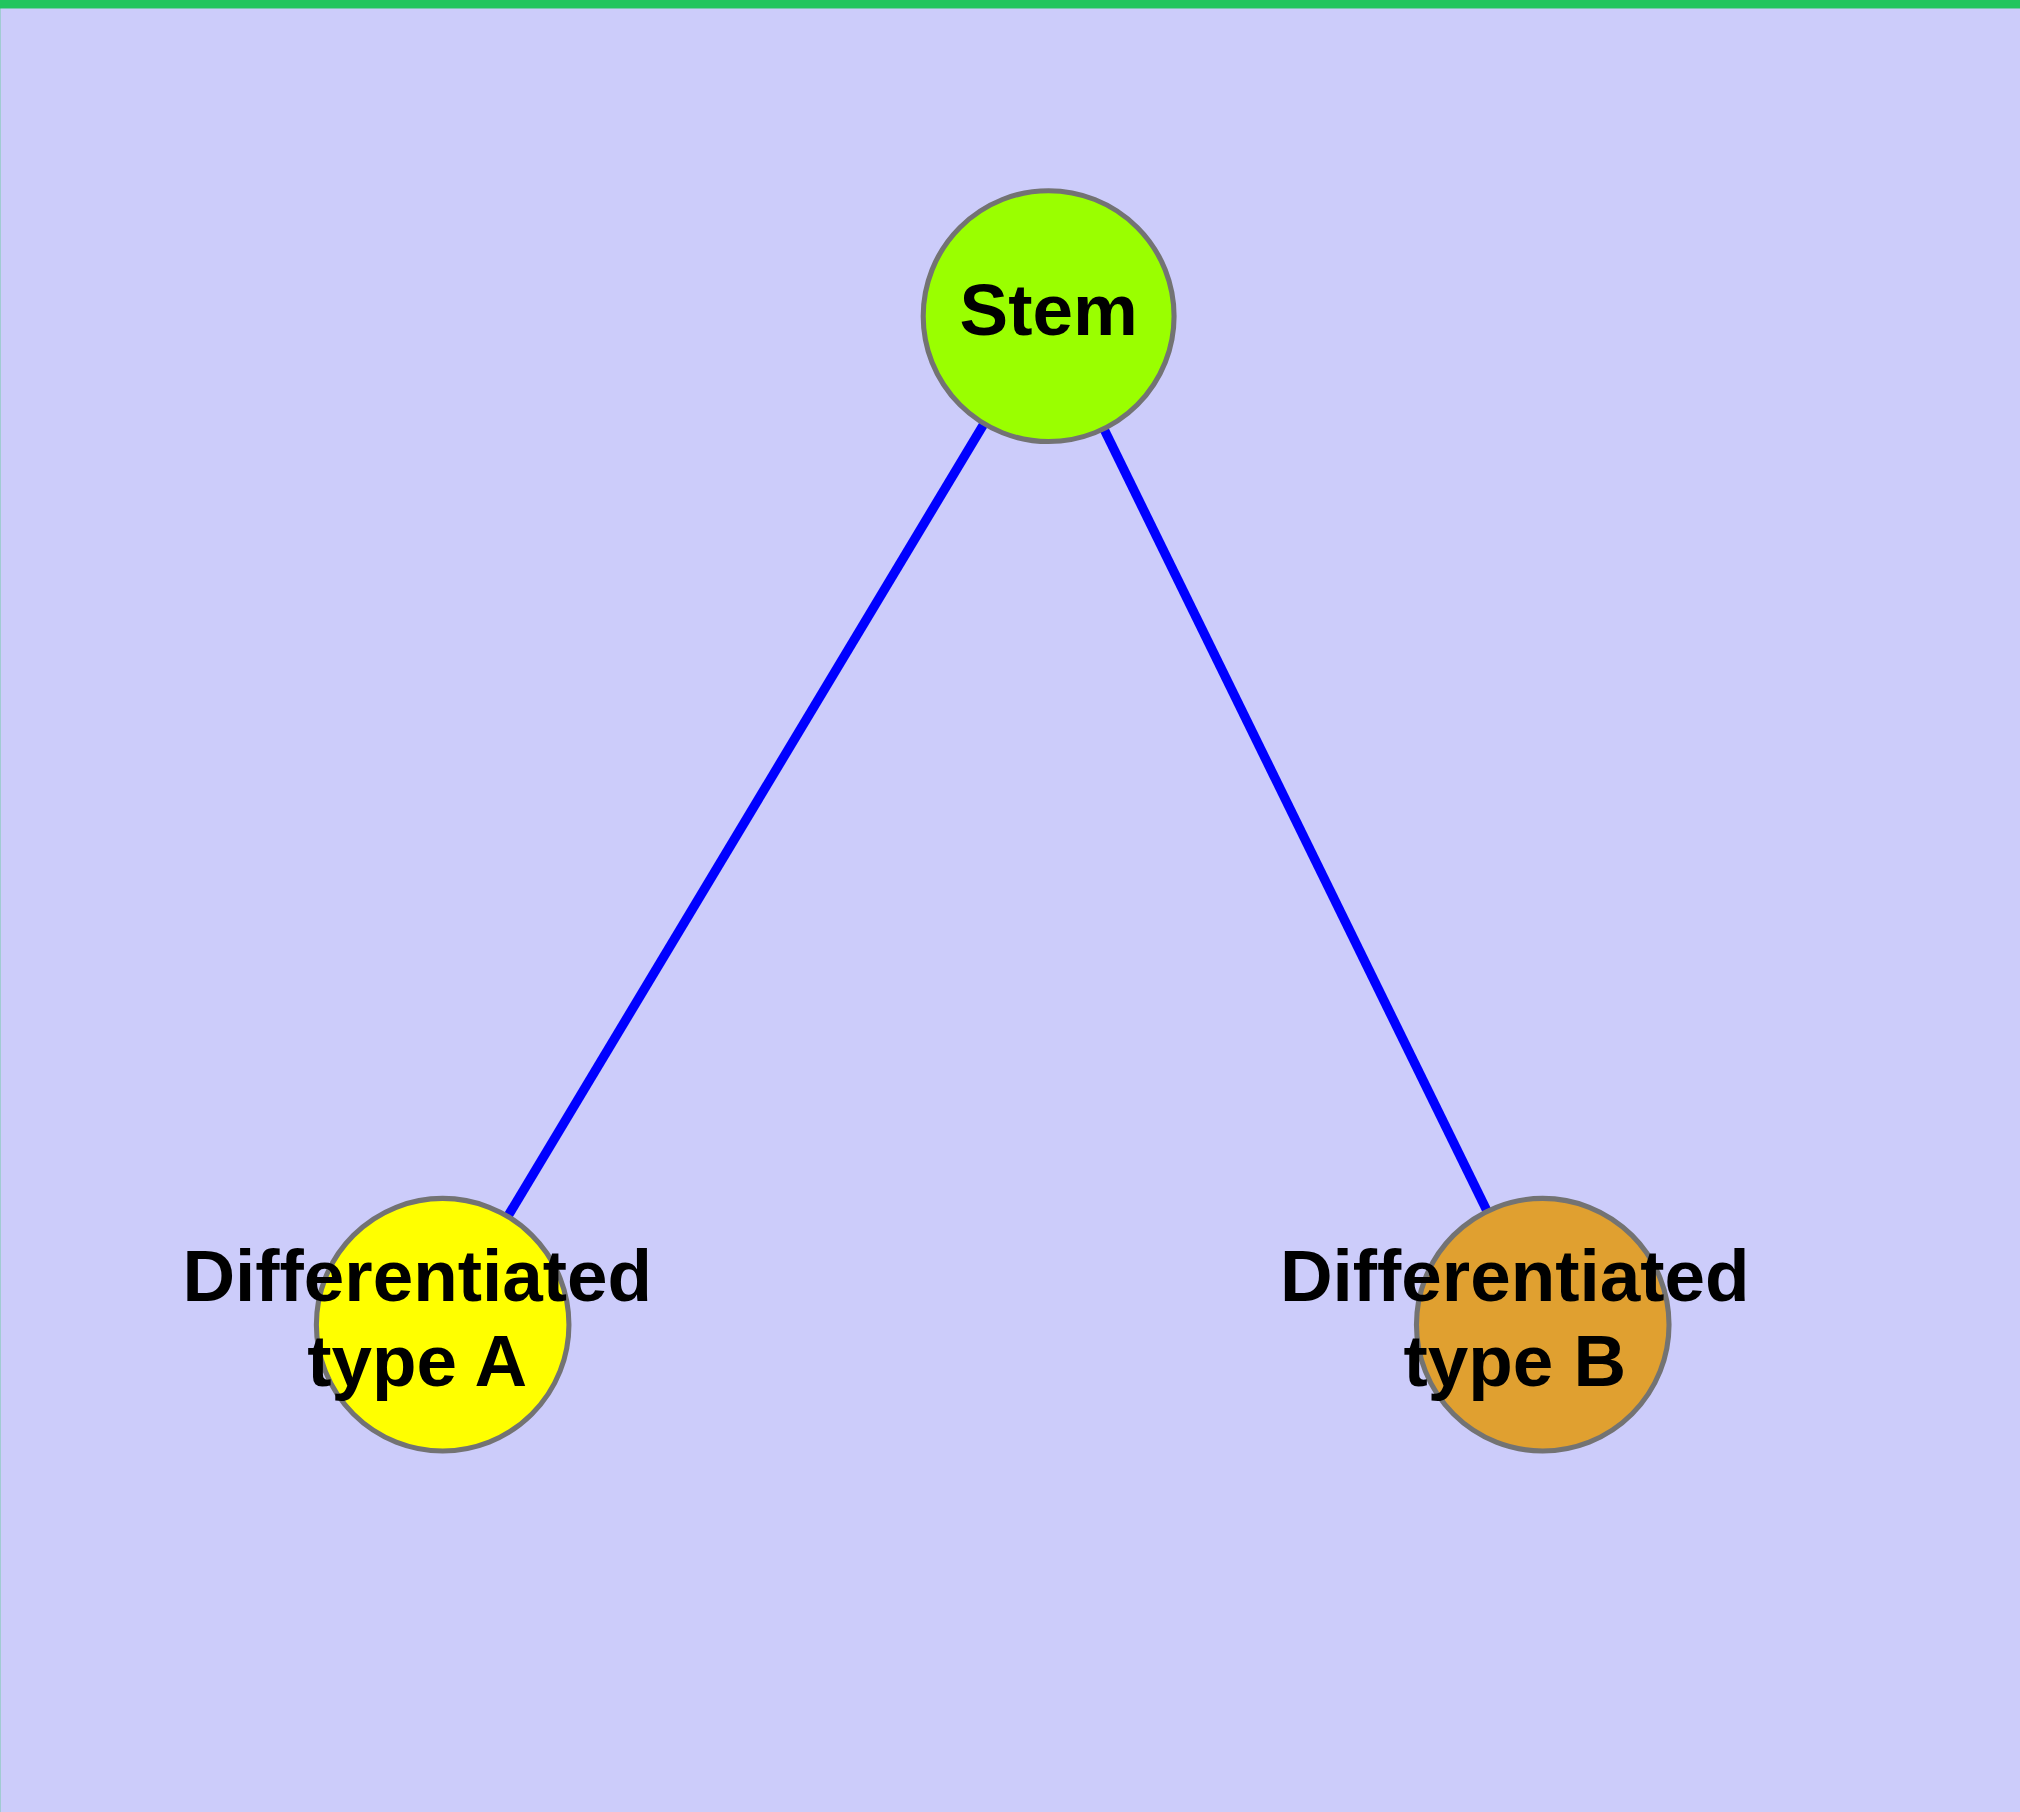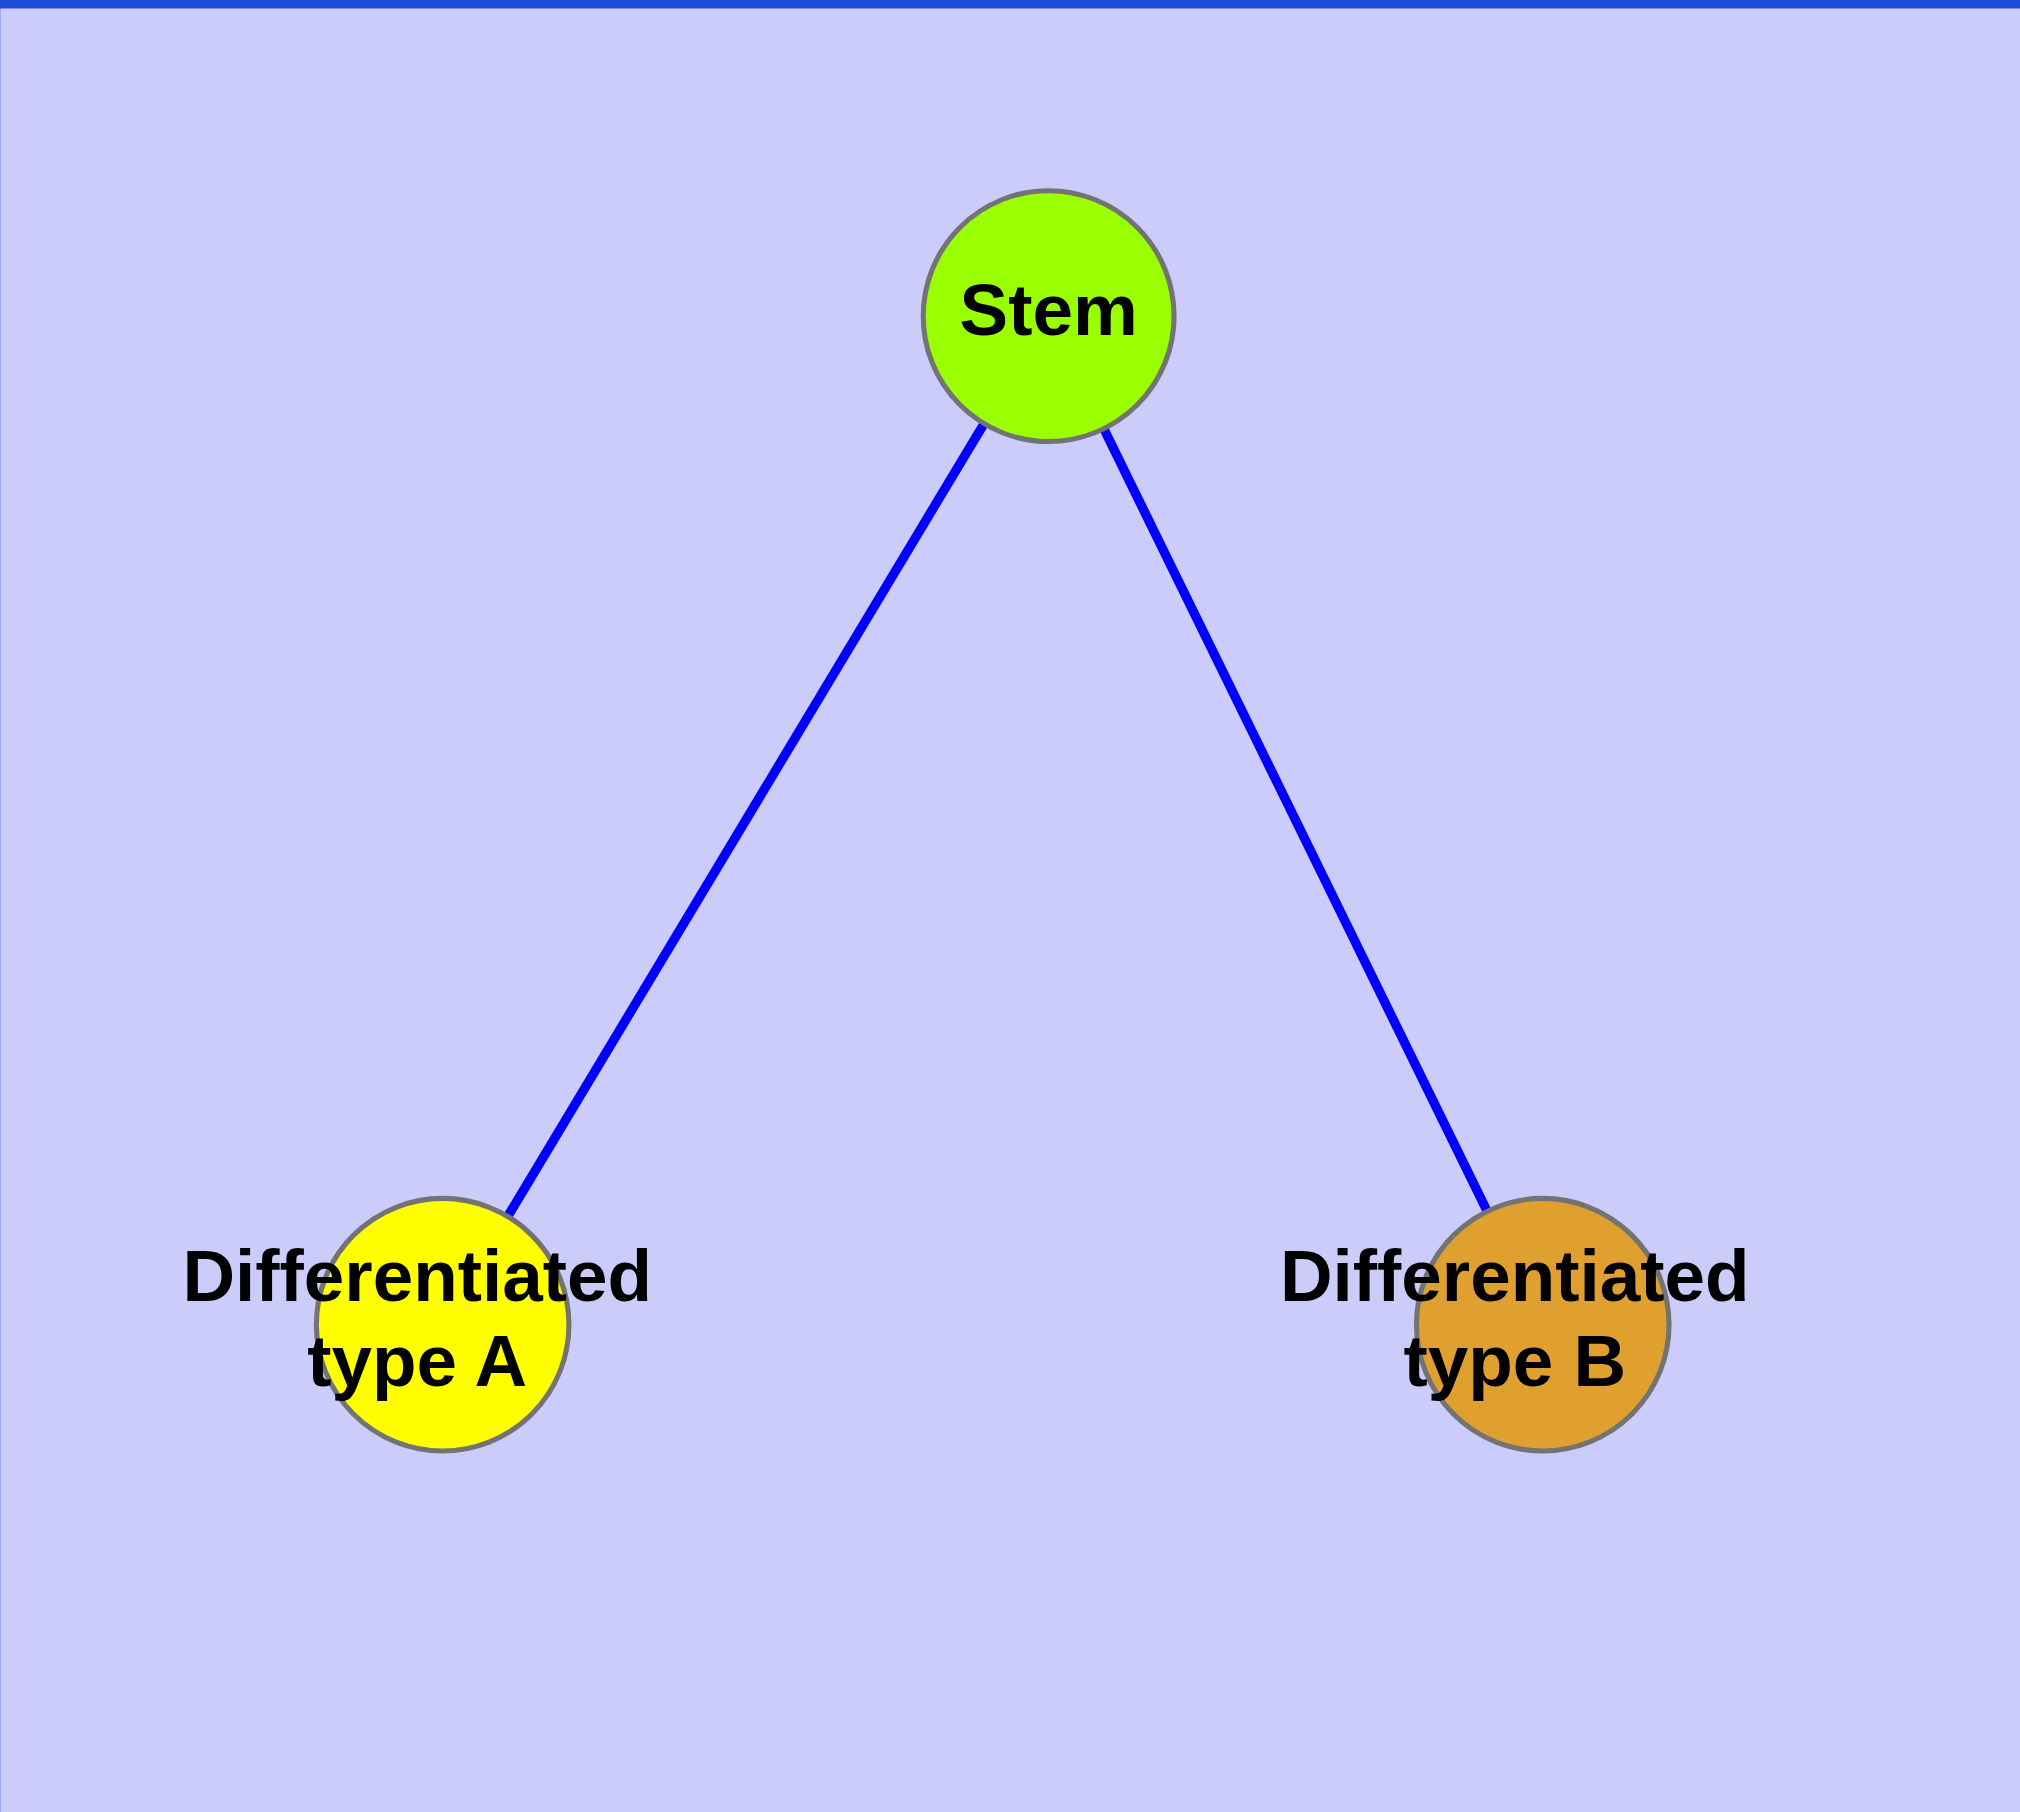--- a/index.html
+++ b/index.html
@@ -28,21 +28,21 @@
     font-family: "Liberation Sans", sans-serif;
     font-weight: bold;
     fill: #000000;
     text-anchor: middle;
     dominant-baseline: middle;
   }
 </style>
 </head>
 <body>
 
-<div id="canvas" style="background: #1d4ed8;">
+<div id="canvas" style="background: #22c55e;">
   <svg id="graph-svg" viewBox="0 0 2384 2138" xmlns="http://www.w3.org/2000/svg">
     <rect id="bg-rect" x="0" y="10" width="2384" height="2128" fill="#ccccfa"></rect>
     <g id="edges-layer">
         <line x1="1159.746204888238" y1="501.57624640978565" x2="599.768820412507" y2="1433.5665786141492" stroke="#0000ff" stroke-width="11" stroke-linecap="butt"></line>
         <line x1="1302.9931590559177" y1="507.70301762700177" x2="1753.5668865503762" y2="1427.398962255485" stroke="#0000ff" stroke-width="11" stroke-linecap="butt"></line>
       </g>
     <g id="nodes-layer">
         <g>
           <circle cx="1237" cy="373" r="148" fill="#9aff00" stroke="#737373" stroke-width="6"></circle>
           <text class="node-label" x="1237" y="373" font-size="86" fill="#000000"><tspan x="1237" dy="0" text-anchor="middle">Stem</tspan></text>

